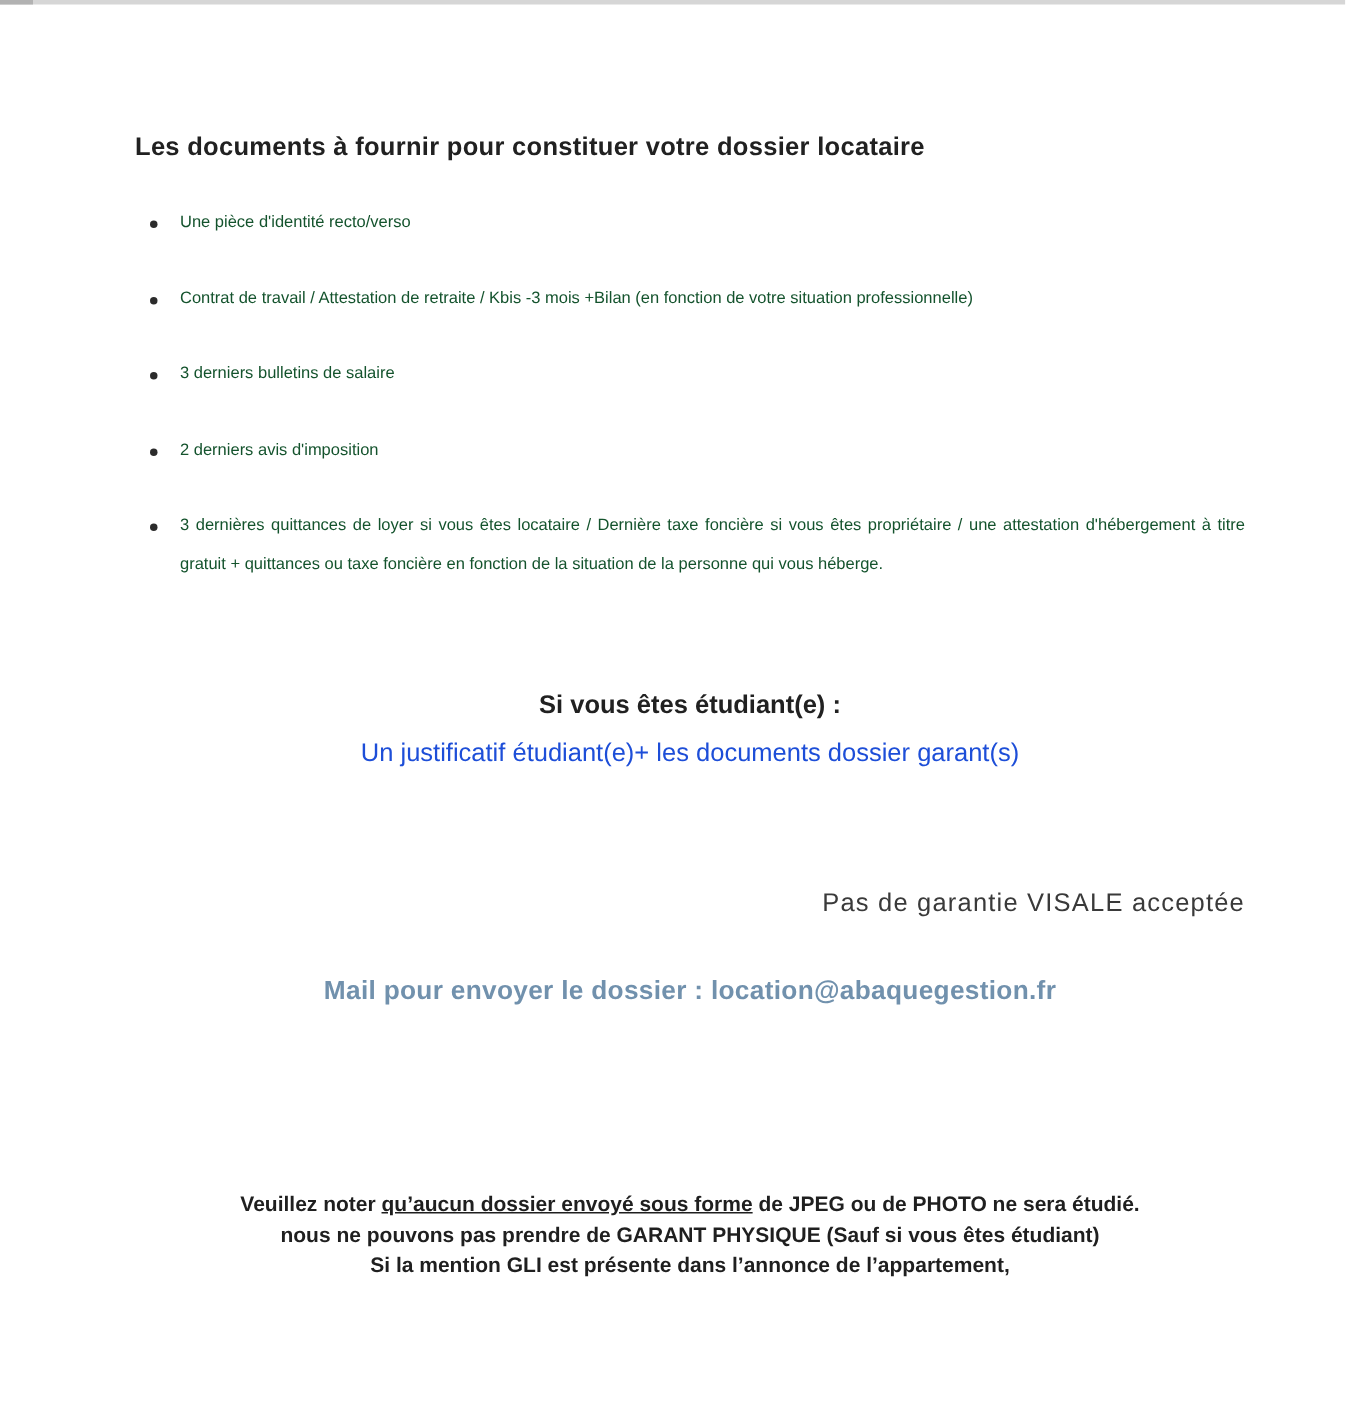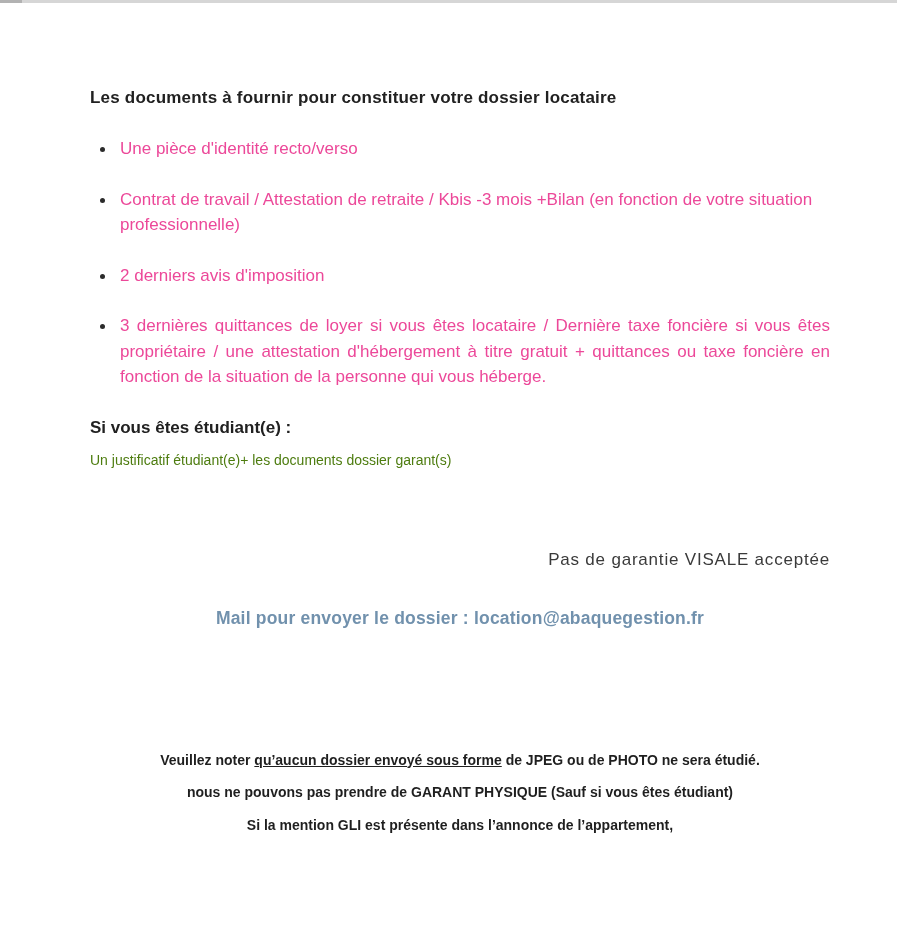--- a/index.html
+++ b/index.html
@@ -35,54 +35,54 @@
     font-size: 17px;
     font-weight: bold;
     line-height: 22px;
     color: #212121;
     letter-spacing: 0.2px;
   }
   .doc-list {
     list-style: none;
     margin: 0;
     padding: 0;
-    font-size: 17px;
-    color: #ec4899;
+    font-size: 11px;
+    color: #14532d;
   }
   .doc-item {
     position: relative;
     padding-left: 30px;
     margin-bottom: 25px;
     line-height: 25.5px;
   }
   .doc-item:last-child { margin-bottom: 2px; }
   .doc-item::before {
     content: "";
     position: absolute;
     left: 10px;
     top: 11px;
     width: 5px;
     height: 5px;
     border-radius: 50%;
     background: #2b2b2b;
   }
   .doc-item.justified { text-align: justify; }
-  .student { margin-top: 25px; }
+  .student { margin-top: 68px; text-align: center; }
   .student-heading {
     margin: 0;
     font-size: 17px;
     font-weight: bold;
     line-height: 26px;
     color: #212121;
   }
   .student-text {
     margin: 6px 0 0 0;
-    font-size: 14px;
+    font-size: 17px;
     line-height: 26px;
-    color: #4d7c0f;
+    color: #1d4ed8;
   }
   .visale {
     margin: 76px 0 0 0;
     text-align: right;
     font-size: 17px;
     line-height: 22px;
     color: #3a3a3a;
     letter-spacing: 0.8px;
   }
   .mail {
@@ -95,40 +95,41 @@
     letter-spacing: 0.2px;
   }
   .footer-note {
     margin-top: 121px;
     text-align: center;
     font-size: 14px;
     font-weight: bold;
     color: #1f1f1f;
   }
   .note-line {
-    margin: 12px;
+    margin: 0;
     line-height: 20.5px;
   }
   .underline { text-decoration: underline; }
 </style>
 </head>
 <body>
 
 <div class="page">
   <div class="top-edge">
     <div class="top-edge-dark"></div>
   </div>
 
   <main class="content">
 
     <h1 class="title">Les documents à fournir pour constituer votre dossier locataire</h1>
 
     <ul class="doc-list">
       <li class="doc-item">Une pièce d'identité recto/verso</li>
       <li class="doc-item">Contrat de travail / Attestation de retraite / Kbis -3 mois +Bilan (en fonction de votre situation professionnelle)</li>
+      <li class="doc-item">3 derniers bulletins de salaire</li>
       <li class="doc-item">2 derniers avis d'imposition</li>
       <li class="doc-item justified">3 dernières quittances de loyer si vous êtes locataire / Dernière taxe foncière si vous êtes propriétaire / une attestation d'hébergement à titre gratuit + quittances ou taxe foncière en fonction de la situation de la personne qui vous héberge.</li>
     </ul>
 
     <section class="student">
       <p class="student-heading">Si vous êtes étudiant(e) :</p>
       <p class="student-text">Un justificatif étudiant(e)+ les documents dossier garant(s)</p>
     </section>
 
     <p class="visale">Pas de garantie VISALE acceptée</p>

